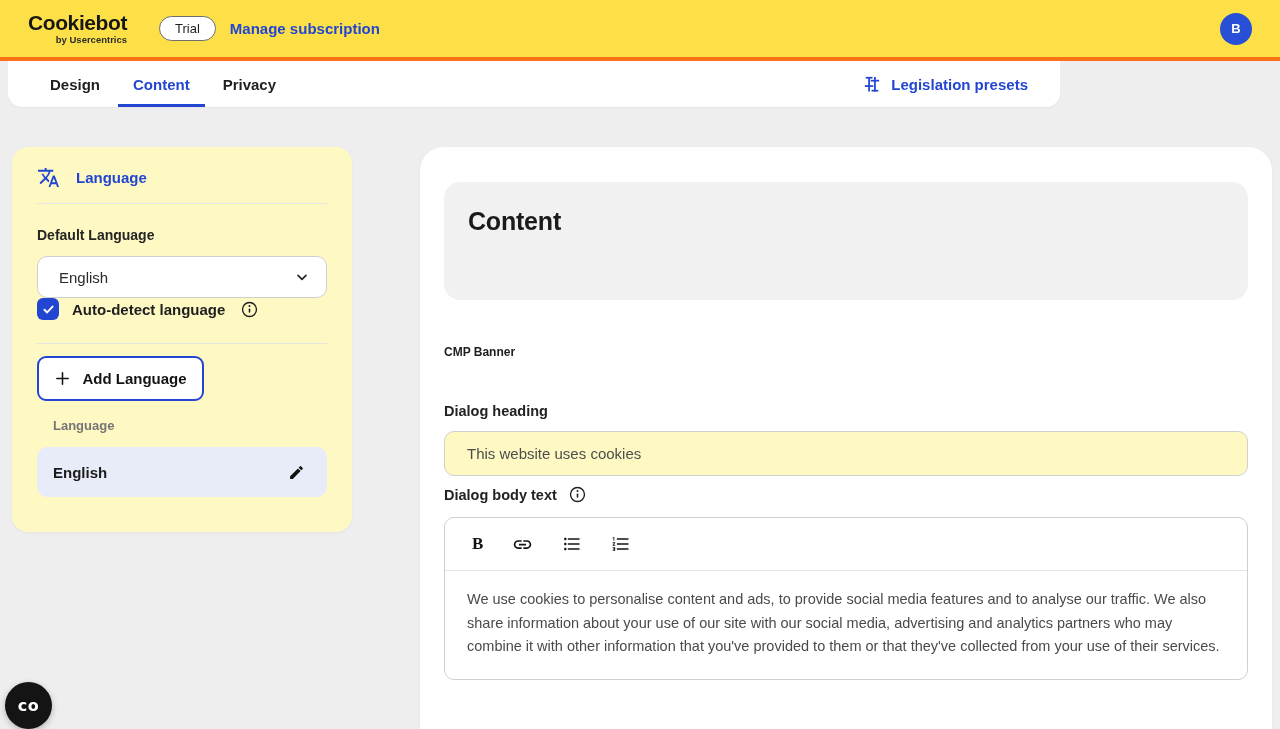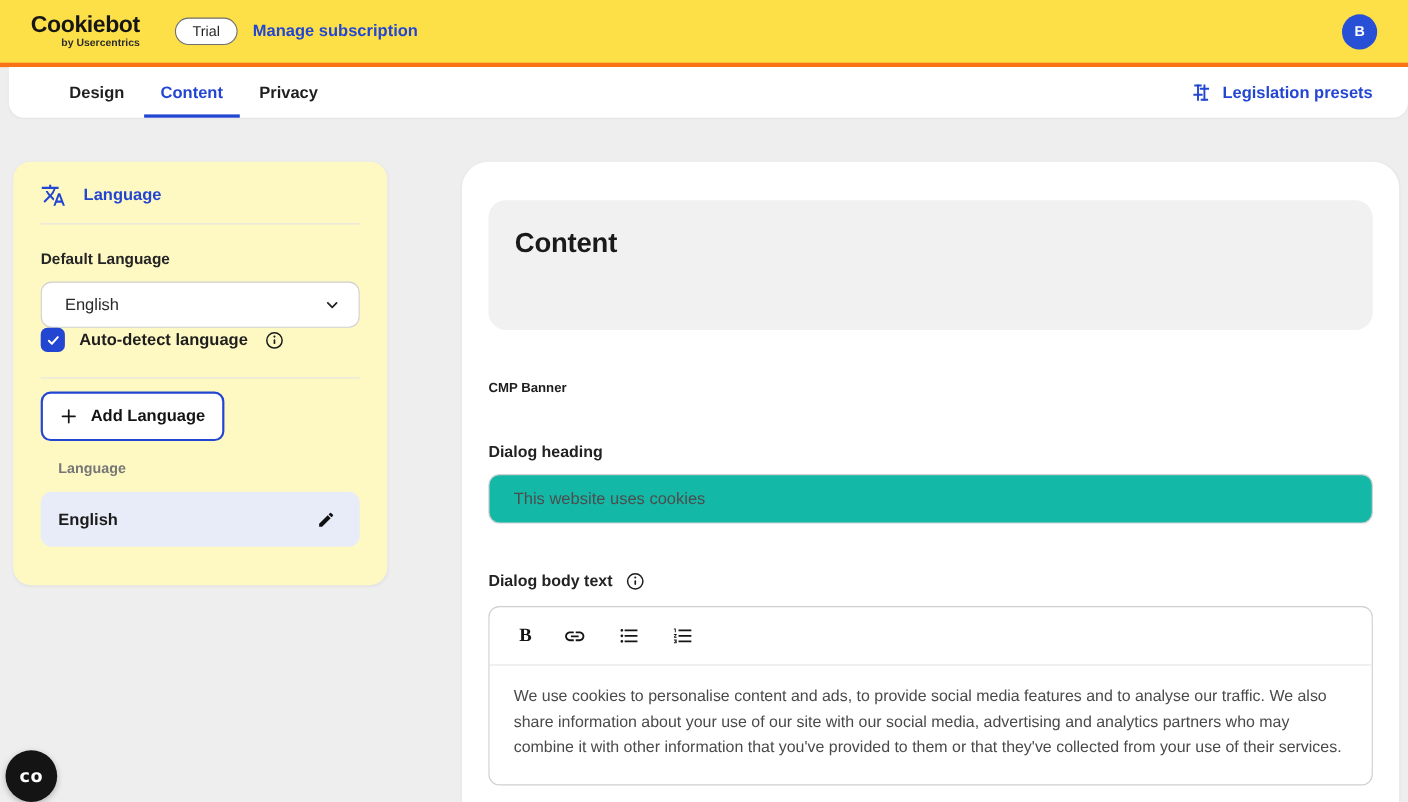--- a/index.html
+++ b/index.html
@@ -25,23 +25,23 @@
     padding:4px 15px; font-size:13px; color:#1f1f1f; background:#fff;
   }
   .manage-link { margin-left:14px; font-size:15px; font-weight:700; color:var(--accent); cursor:pointer; }
   .avatar {
     margin-left:auto; width:32px; height:32px; border-radius:50%;
     background:#2750d6; color:#fff; font-size:13px; font-weight:700;
     display:flex; align-items:center; justify-content:center; cursor:pointer;
   }
   
   .tabbar {
-    position:absolute; top:61px; left:8px; width:1272px; height:46px;
+    position:absolute; top:61px; left:8px; width:1052px; height:46px;
     background:#ffffff; border-radius:0 0 14px 14px;
-    display:flex; align-items:stretch; padding-left:40px;
+    display:flex; align-items:stretch; padding-left:27px;
     box-shadow:0 1px 2px rgba(0,0,0,0.04);
   }
   .tab {
     display:flex; align-items:center; padding:0 15px; margin-right:3px;
     font-size:15px; font-weight:600; color:#1f1f1f; cursor:pointer;
     border-bottom:3px solid transparent; border-top:3px solid transparent;
   }
   .tab.active { color:var(--accent); border-bottom-color:var(--accent); }
   .presets-btn {
     margin-left:auto; margin-right:32px; display:flex; align-items:center; gap:9px;
@@ -90,24 +90,24 @@
     background:#fff; border-radius:24px 24px 0 0; padding:35px 24px 0;
     box-shadow:0 1px 3px rgba(0,0,0,0.05);
   }
   .banner { height:118px; background:#f1f1f1; border-radius:16px; padding:25px 24px 0; }
   .banner-title { font-size:25px; font-weight:700; color:#1a1a1a; letter-spacing:-0.2px; }
   .banner-desc { margin-top:15px; font-size:14px; color:#4f4f4f; }
   .section-title { margin-top:45px; font-size:12px; font-weight:700; color:#1d1d1d; }
   .input-label { margin-top:44px; font-size:14.5px; font-weight:600; color:#222; display:flex; align-items:center; gap:9px; }
   .text-input {
     margin-top:12px; width:804px; height:45px; border:1px solid #cfcfcf; border-radius:10px;
-    padding:0 22px; font-size:15px; color:#4d4d4d; background:#14b8a6; outline:none;
+    padding:0 22px; font-size:15px; color:#4d4d4d; background:#fef9c3; outline:none;
     font-family:"Liberation Sans", sans-serif; display:block;
   }
-  .body-label { margin-top:44px; }
+  .body-label { margin-top:10px; }
   .editor { margin-top:14px; width:804px; border:1px solid #cfcfcf; border-radius:10px; background:#fff; }
   .editor-toolbar { height:53px; display:flex; align-items:center; gap:29px; padding:0 27px; border-bottom:1px solid #e4e4e4; }
   .tb-btn { display:flex; align-items:center; justify-content:center; cursor:pointer; color:#141414; }
   .tb-bold { font-size:17px; font-weight:800; font-family:"Liberation Serif", serif; }
   .editor-body { padding:17px 22px 20px; font-size:14.5px; line-height:23.5px; color:#4a4a4a; }
   
   .chat-fab {
     position:absolute; left:5px; top:682px; width:47px; height:47px; border-radius:50%;
     background:#141414; display:flex; align-items:center; justify-content:center; cursor:pointer;
     box-shadow:0 2px 6px rgba(0,0,0,0.25);

